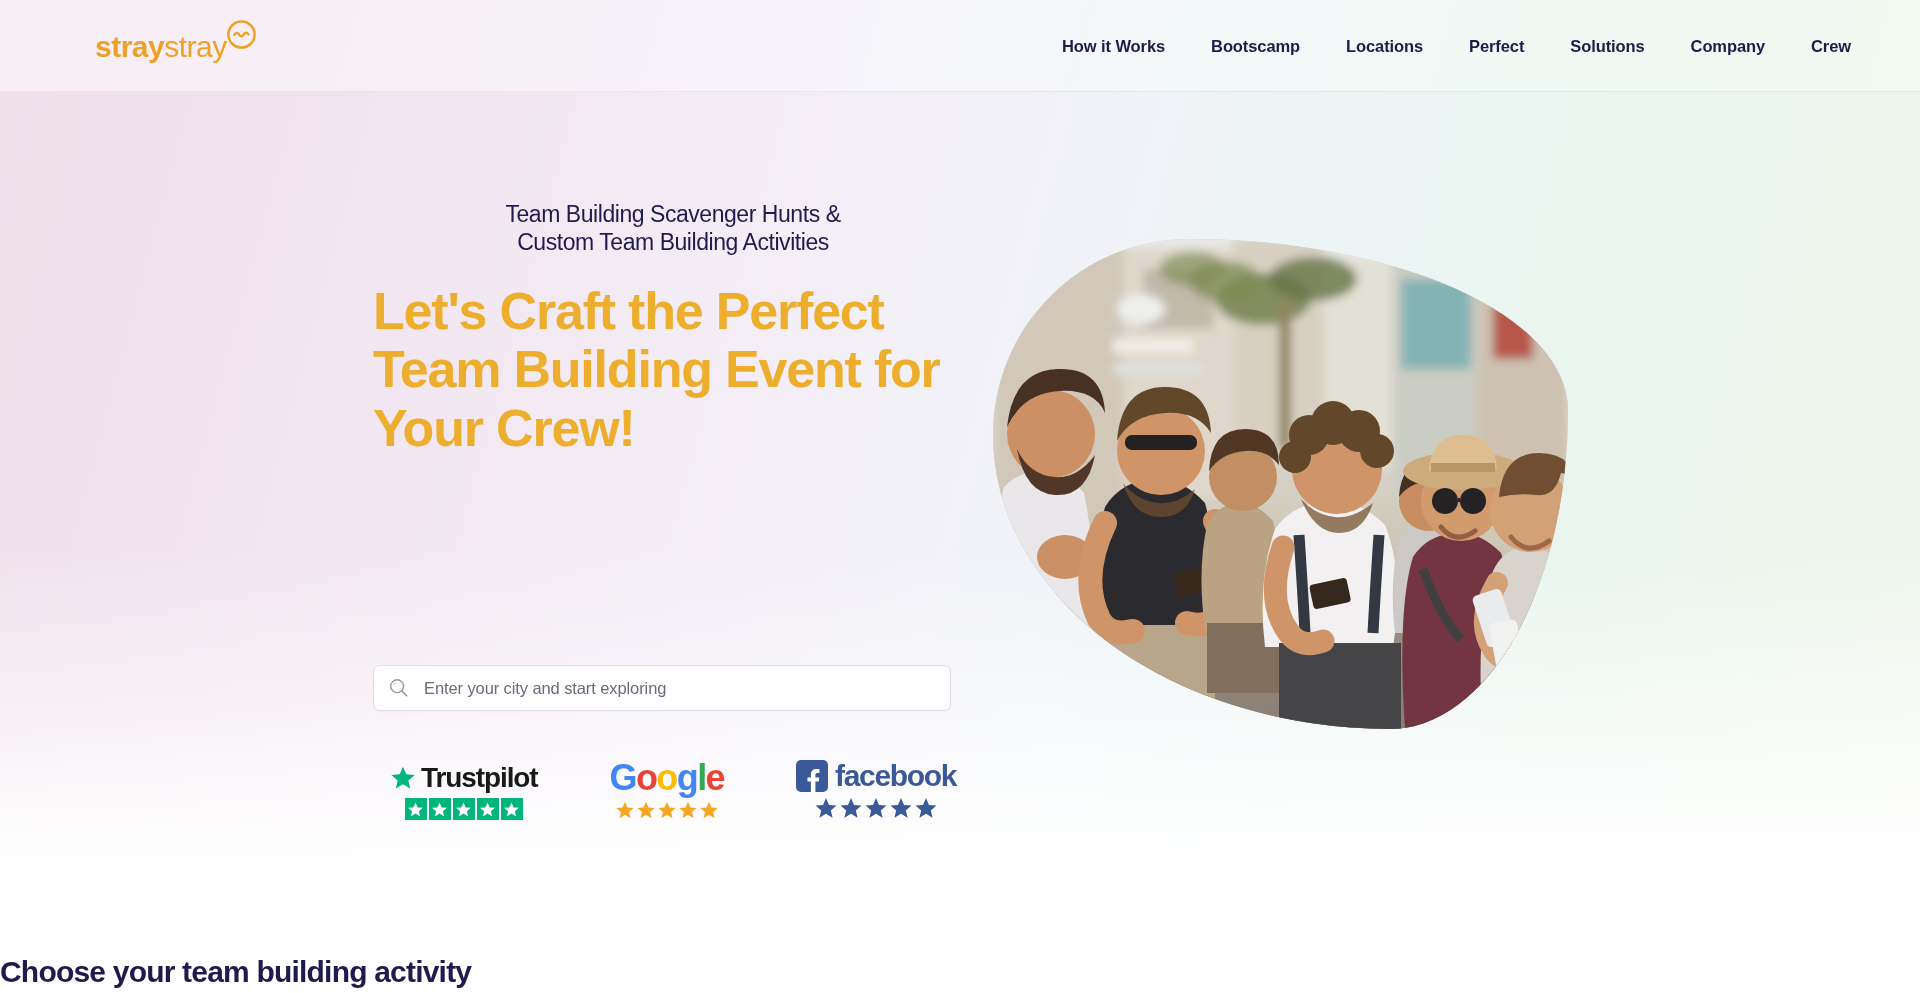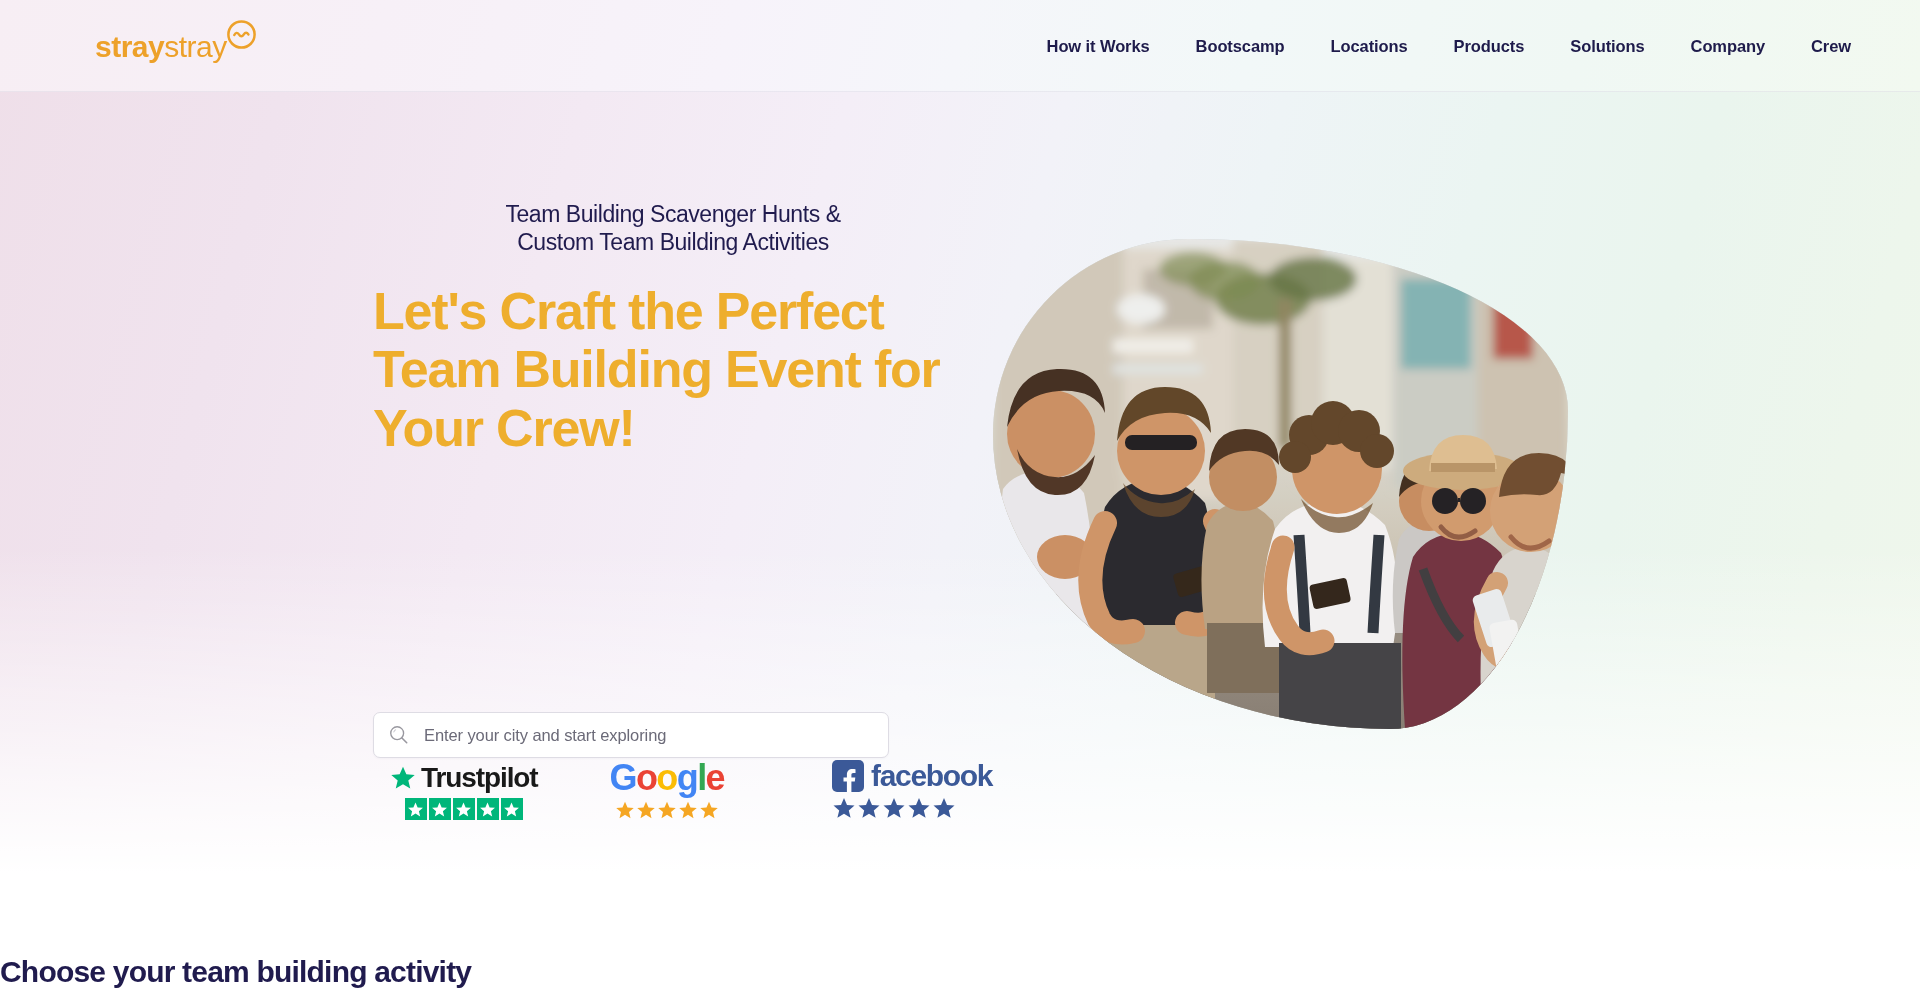--- a/index.html
+++ b/index.html
@@ -138,30 +138,29 @@
     color: #eeae2d;
     letter-spacing: -1.2px;
     margin-bottom: 0;
   }
 
   
   .search-wrap {
     position: absolute;
     left: 373px;
     top: 573px;
-    width: 516px;
+    width: 578px;
     height: 46px;
     background: #ffffff;
     border: 1px solid #dedce4;
     border-radius: 7px;
     display: flex;
     align-items: center;
     padding: 0 14px;
     box-shadow: 0 1px 2px rgba(30,27,75,0.03);
-    margin-top: 47px;
   }
   .search-icon {
     width: 22px; height: 22px;
     flex: 0 0 auto;
     margin-right: 14px;
     opacity: .75;
   }
   .search-input {
     flex: 1 1 auto;
     border: none;
@@ -202,21 +201,21 @@
   .g-word {
     font-size: 36px; font-weight: 700; line-height: 1;
     letter-spacing: -1.6px;
     display: flex;
   }
   .g-b { color: #4285f4; } .g-r { color: #ea4335; }
   .g-y { color: #fbbc05; } .g-g { color: #34a853; }
   .g-stars { display: flex; gap: 1px; margin-top: 4px; }
 
   
-  .fb-row { display: flex; align-items: center; gap: 7px; margin-left: 36px; }
+  .fb-row { display: flex; align-items: center; gap: 7px; }
   .fb-sq {
     width: 32px; height: 32px; border-radius: 5px;
     background: #3b5998;
     display: flex; align-items: flex-end; justify-content: center;
   }
   .fb-name {
     font-size: 30px; font-weight: 700; color: #3b5998;
     letter-spacing: -1.3px; line-height: 1;
   }
   .fb-stars { display: flex; gap: 1px; margin-top: 4px; }
@@ -260,21 +259,21 @@
     <svg class="logo-mark" viewBox="0 0 34 34">
       <circle cx="17" cy="17" r="13.5" fill="none" stroke="#eda12a" stroke-width="2.6"></circle>
       <path d="M9.5 17.6 q2.4 -4.2 4.9 -0.6 q2.5 3.6 4.9 0 q2.4 -3.6 4.9 0" fill="none" stroke="#eda12a" stroke-width="2.4" stroke-linecap="round"></path>
     </svg>
   </a>
 
   <nav class="nav">
     <a class="nav-item" href="#">How it Works</a>
     <a class="nav-item" href="#">Bootscamp</a>
     <a class="nav-item" href="#">Locations</a>
-    <a class="nav-item" href="#">Products</a>
+    <a class="nav-item" href="#">Perfect</a>
     <a class="nav-item" href="#">Solutions</a>
     <a class="nav-item" href="#">Company</a>
     <a class="nav-item" href="#">Crew</a>
   </nav>
 </header>
 
 <section class="hero">
 
   <div class="hero-copy">
     <h2 class="eyebrow">

